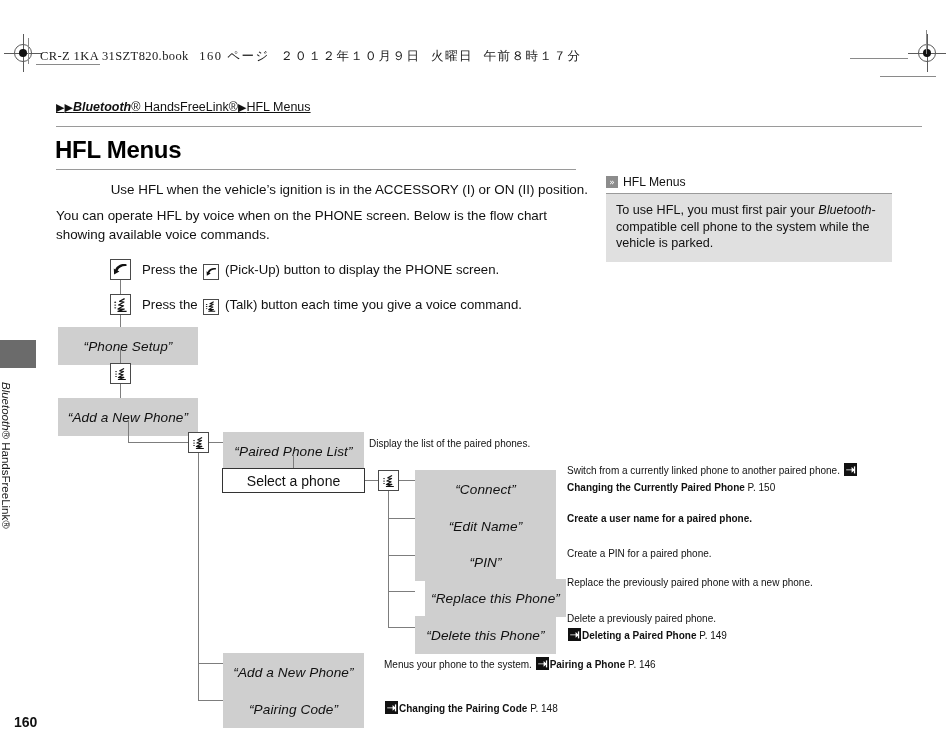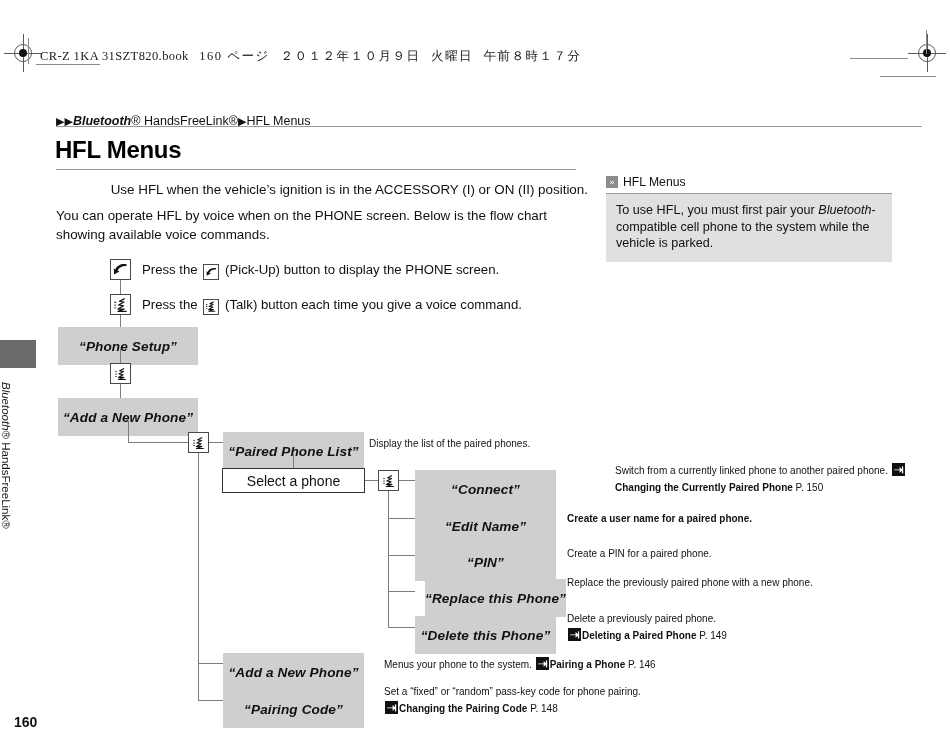--- a/index.html
+++ b/index.html
@@ -51,22 +51,22 @@
     position: absolute; left: 12px; top: 382px;
     width: 200px;
     font-size: 11.5px; color: #1a1a1a;
     transform: rotate(90deg); transform-origin: left top;
     white-space: nowrap;
   }
   .edge-label i { font-style: italic; }
 
   
   .breadcrumb {
-    position: absolute; left: 56px; top: 114px;
-    font-size: 12.5px; white-space: nowrap; color: #111;
+    position: absolute; left: 56px; top: 100px;
+    font-size: 12.5px; white-space: nowrap; color: #111; text-decoration: underline;
   }
   .breadcrumb .tri { font-size: 11px; }
   .breadcrumb i { font-style: italic; font-weight: bold; }
   .breadcrumb b { font-weight: normal; }
 
   .rule-top { position: absolute; left: 56px; top: 126px; width: 866px; height: 1px; background: #9a9a9a; }
 
   .page-title {
     position: absolute; left: 55px; top: 136px;
     font-size: 24px; font-weight: bold; letter-spacing: -0.3px; color: #000;
@@ -115,21 +115,21 @@
   
   .legend-conn { position: absolute; left: 120px; top: 280px; width: 1.3px; height: 14px; background: #7d7d7d; }
   .legend-conn2 { position: absolute; left: 120px; top: 315px; width: 1.3px; height: 13px; background: #7d7d7d; }
 
   
   svg.ico { display: block; }
 
   
   .gbox {
     position: absolute; background: #cfcfcf; color: #111;
-    font-style: italic; font-weight: bold; font-size: 13.6px;
+    font-style: italic; font-weight: normal; font-size: 13.6px;
     display: flex; align-items: center; justify-content: center;
     height: 38px; letter-spacing: 0.1px;
   }
   .wbox {
     position: absolute; background: #fff; border: 1.6px solid #333;
     font-size: 14px; color: #111;
     display: flex; align-items: center; justify-content: center;
     height: 25px;
   }
   .line { position: absolute; background: #7d7d7d; }
@@ -289,21 +289,21 @@
 <div class="line hline" style="left:388px; top:555px; width:27px;"></div>
 <div class="line hline" style="left:388px; top:591px; width:27px;"></div>
 <div class="line hline" style="left:388px; top:627px; width:27px;"></div>
 
 <div class="gbox" style="left:415px; top:470px; width:141px;">“Connect”</div>
 <div class="gbox" style="left:415px; top:507px; width:141px;">“Edit Name”</div>
 <div class="gbox" style="left:415px; top:543px; width:141px;">“PIN”</div>
 <div class="gbox" style="left:425px; top:579px; width:141px;">“Replace this Phone”</div>
 <div class="gbox" style="left:415px; top:616px; width:141px;">“Delete this Phone”</div>
 
-<div class="desc" style="left:567px; top:463px; width:330px;margin-left:48px;">
+<div class="desc" style="left:567px; top:463px; width:330px;">
   <span>Switch from a currently linked phone to another paired phone. </span><span class="jump"><svg width="11" height="11" viewBox="0 0 11 11">
         <path d="M1.2 5.5 H6.6 V3.0 L9.8 5.9 L6.6 8.8 V6.3 H1.2 Z" fill="#fff"></path>
         <rect x="8.9" y="2.4" width="1.3" height="7" fill="#fff"></rect>
       </svg></span><b>Changing the Currently Paired Phone</b> <span>P. 150</span>
 </div>
 <div class="desc" style="left:567px; top:511px; width:330px;font-weight:bold;">Create a user name for a paired phone.</div>
 <div class="desc" style="left:567px; top:546px; width:330px;">Create a PIN for a paired phone.</div>
 <div class="desc" style="left:567px; top:575px; width:300px;">Replace the previously paired phone with a new phone.</div>
 <div class="desc" style="left:567px; top:611px; width:330px;">
   <span>Delete a previously paired phone.</span><br><span class="jump"><svg width="11" height="11" viewBox="0 0 11 11">
@@ -319,19 +319,19 @@
 <div class="gbox" style="left:223px; top:653px; width:141px;">“Add a New Phone”</div>
 <div class="gbox" style="left:223px; top:690px; width:141px;">“Pairing Code”</div>
 
 <div class="desc" style="left:384px; top:657px; width:520px;">
   <span>Menus your phone to the system. </span><span class="jump"><svg width="11" height="11" viewBox="0 0 11 11">
         <path d="M1.2 5.5 H6.6 V3.0 L9.8 5.9 L6.6 8.8 V6.3 H1.2 Z" fill="#fff"></path>
         <rect x="8.9" y="2.4" width="1.3" height="7" fill="#fff"></rect>
       </svg></span><b>Pairing a Phone</b> <span>P. 146</span>
 </div>
 <div class="desc" style="left:384px; top:684px; width:520px;">
-  <span>Set a “fixed” or “random” pass-key code for phone pairing.</span><br><span class="jump"><svg width="11" height="11" viewBox="0 0 11 11">
+  <br><span class="jump"><svg width="11" height="11" viewBox="0 0 11 11">
         <path d="M1.2 5.5 H6.6 V3.0 L9.8 5.9 L6.6 8.8 V6.3 H1.2 Z" fill="#fff"></path>
         <rect x="8.9" y="2.4" width="1.3" height="7" fill="#fff"></rect>
       </svg></span><b>Changing the Pairing Code</b> <span>P. 148</span>
 </div>
 
 <div class="pagenum">160</div>
 
 </body></html>

